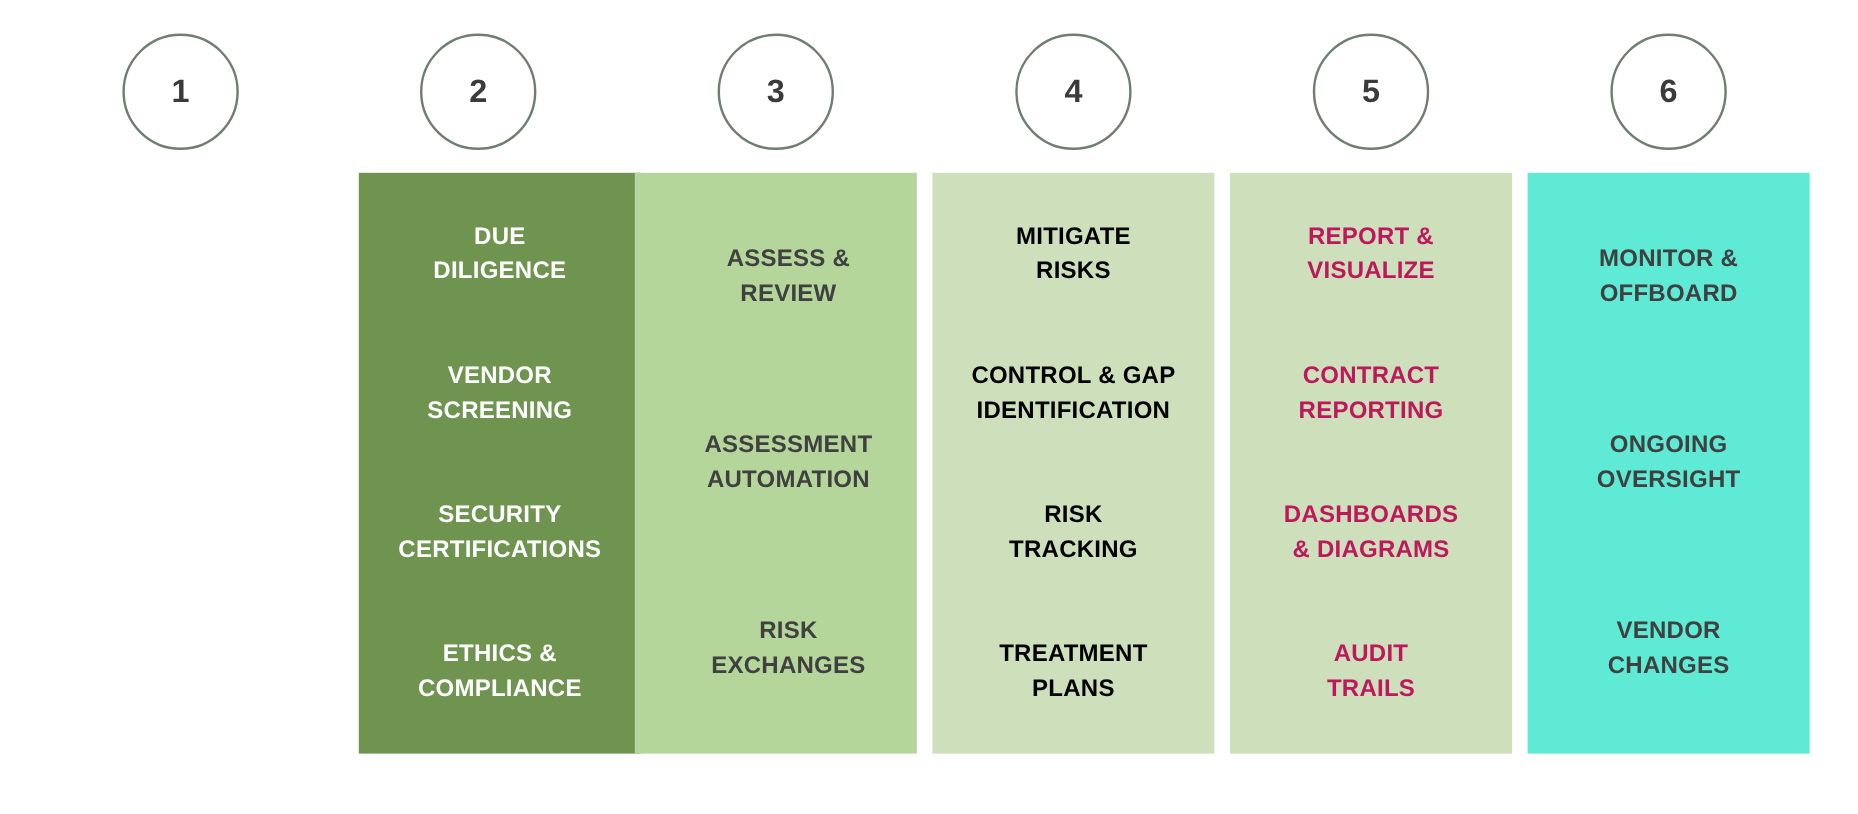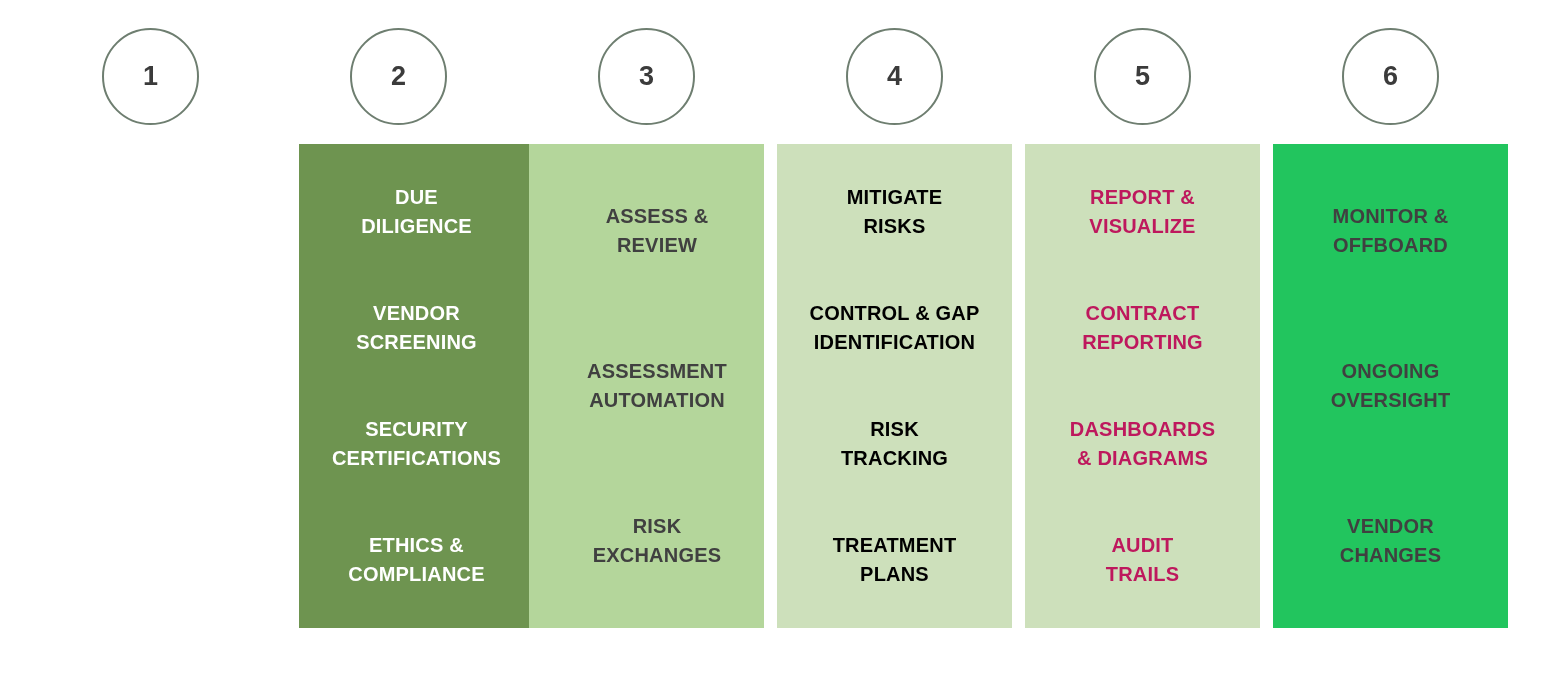--- a/index.html
+++ b/index.html
@@ -126,21 +126,21 @@
 &amp; DIAGRAMS</div>
       <div class="cell">AUDIT
 TRAILS</div>
     </div>
   </div>
 
   <div class="column">
     <div class="circle" style="border-color: rgb(110, 126, 112); color: rgb(59, 59, 59); background: rgb(255, 255, 255);">
       <span>6</span>
     </div>
-    <div class="box" style="background: #22c55e; color: rgb(64, 64, 64);">
+    <div class="box" style="background: #5eead4; color: rgb(64, 64, 64);">
       <div class="cell">MONITOR &amp;
 OFFBOARD</div>
       <div class="cell">ONGOING
 OVERSIGHT</div>
       <div class="cell">VENDOR
 CHANGES</div>
     </div>
   </div>
 
 </div>

